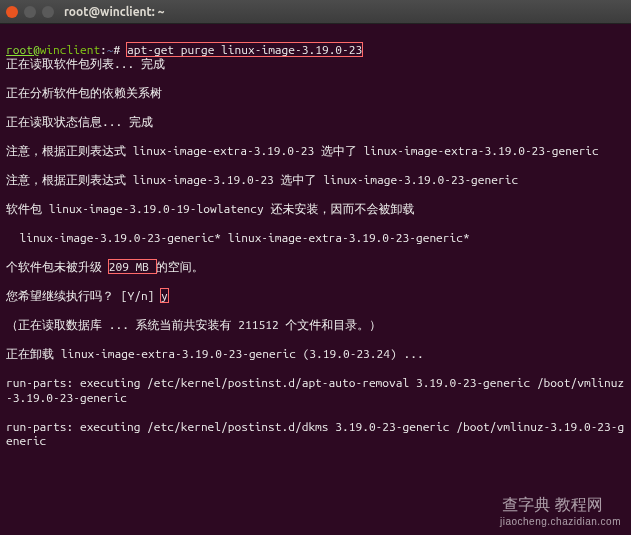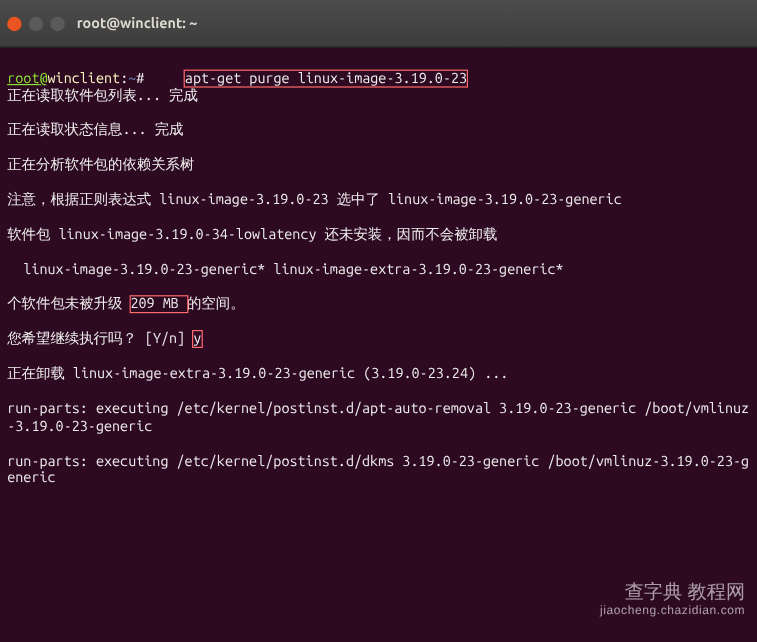--- a/index.html
+++ b/index.html
@@ -1,56 +1,58 @@
 <!DOCTYPE html>
 <html><head>
 <meta charset="utf-8">
 <style>
 * { margin: 0; padding: 0; box-sizing: border-box; }
 body { width: 631px; height: 535px; background: #2d0922; font-family: "Ubuntu Mono", "DejaVu Sans Mono", monospace; font-size: 12px; color: #eeeeec; overflow: hidden; position: relative; }
-.titlebar { height: 40px; background: linear-gradient(#4c4c4c, #3c3c3c); display: flex; align-items: center; padding: 0 6px; border-bottom: 1px solid #222; }
+.titlebar { height: 24px; background: linear-gradient(#4c4c4c, #3c3c3c); display: flex; align-items: center; padding: 0 6px; border-bottom: 1px solid #222; }
 .win-btns { display: flex; gap: 6px; margin-right: 10px; }
 .win-btn { width: 12px; height: 12px; border-radius: 50%; }
 .btn-close { background: #e95420; }
 .btn-min { background: #5a5a5a; }
 .btn-max { background: #5a5a5a; }
 .title { color: #dfdbd2; font-family: Ubuntu, sans-serif; font-size: 12px; font-weight: bold; }
 .term { padding: 4px 6px 6px 6px; line-height: 14.5px; white-space: pre-wrap; word-break: break-all; }
 .u { color: #8ae234; text-decoration: underline; }
-.h { color: #fef9c3; }
+.h { color: #84cc16; }
 .p { color: #729fcf; }
 .root { color: #eeeeec; }
-.hl1 { outline: 1px solid #ff6a6a; position: relative; margin-left: 27px; }
+.hl1 { outline: 1px solid #ff6a6a; position: relative; }
 .hl2 { outline: 1px solid #ff6a6a; position: relative; }
-.wm { position: absolute; right: 10px; bottom: 20px; font-family: Arial, sans-serif; color: rgba(255,255,255,0.6); text-align: right; pointer-events: none; }
+.wm { position: absolute; right: 10px; bottom: 8px; font-family: Arial, sans-serif; color: rgba(255,255,255,0.6); text-align: center; pointer-events: none; }
 .wm .a { font-size: 16px; }
 .wm .b { font-size: 10px; letter-spacing: 0.5px; padding-left: 16px; }
 </style>
 </head>
 <body>
 
 <div class="titlebar">
   <div class="win-btns">
     <div class="win-btn btn-close"></div>
     <div class="win-btn btn-min"></div>
     <div class="win-btn btn-max"></div>
   </div>
   <div class="title">root@winclient: ~</div>
 </div>
 
 <div class="term">
 <span class="u">root</span><span class="u">@</span><span class="h">winclient</span><span class="root">:</span><span class="p">~</span><span class="root"># </span><span class="hl1">apt-get purge linux-image-3.19.0-23</span>
 <div>正在读取软件包列表... 完成</div>
+<div>正在分析软件包的依赖关系树</div>
 <div>正在读取状态信息... 完成</div>
-<div>正在分析软件包的依赖关系树</div>
+<div>注意，根据正则表达式 linux-image-extra-3.19.0-23 选中了 linux-image-extra-3.19.0-23-generic</div>
 <div>注意，根据正则表达式 linux-image-3.19.0-23 选中了 linux-image-3.19.0-23-generic</div>
-<div>软件包 linux-image-3.19.0-34-lowlatency 还未安装，因而不会被卸载</div>
+<div>软件包 linux-image-3.19.0-19-lowlatency 还未安装，因而不会被卸载</div>
 <div>  linux-image-3.19.0-23-generic* linux-image-extra-3.19.0-23-generic*</div>
 <div><span>个软件包未被升级 </span><span class="hl2">209 MB </span><span>的空间。</span></div>
 <div><span>您希望继续执行吗？ [Y/n] </span><span class="hl2">y</span></div>
+<div>（正在读取数据库 ... 系统当前共安装有 211512 个文件和目录。）</div>
 <div>正在卸载 linux-image-extra-3.19.0-23-generic (3.19.0-23.24) ...</div>
 <div>run-parts: executing /etc/kernel/postinst.d/apt-auto-removal 3.19.0-23-generic /boot/vmlinuz-3.19.0-23-generic</div>
 <div>run-parts: executing /etc/kernel/postinst.d/dkms 3.19.0-23-generic /boot/vmlinuz-3.19.0-23-generic</div>
 
 
 
 
 
 
 

